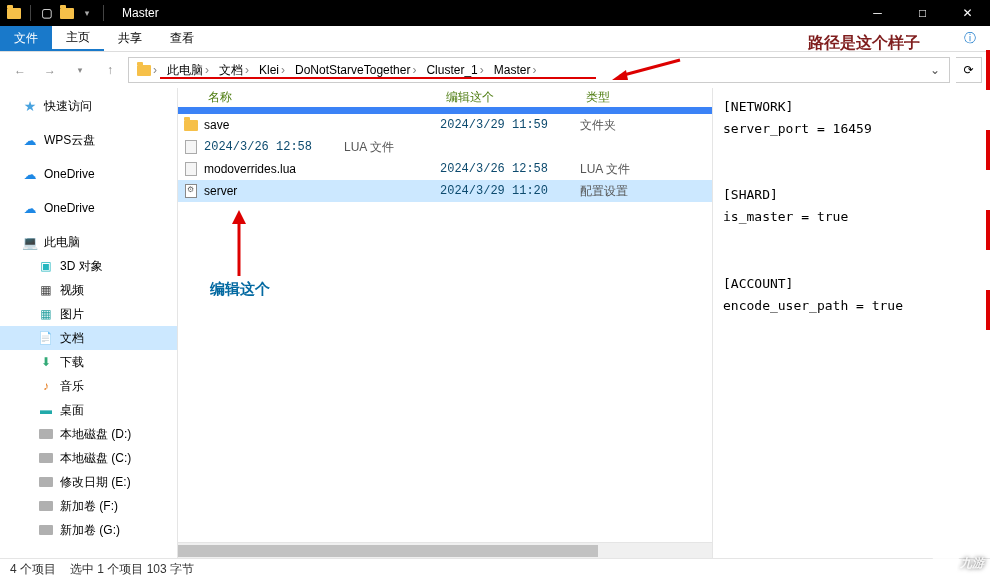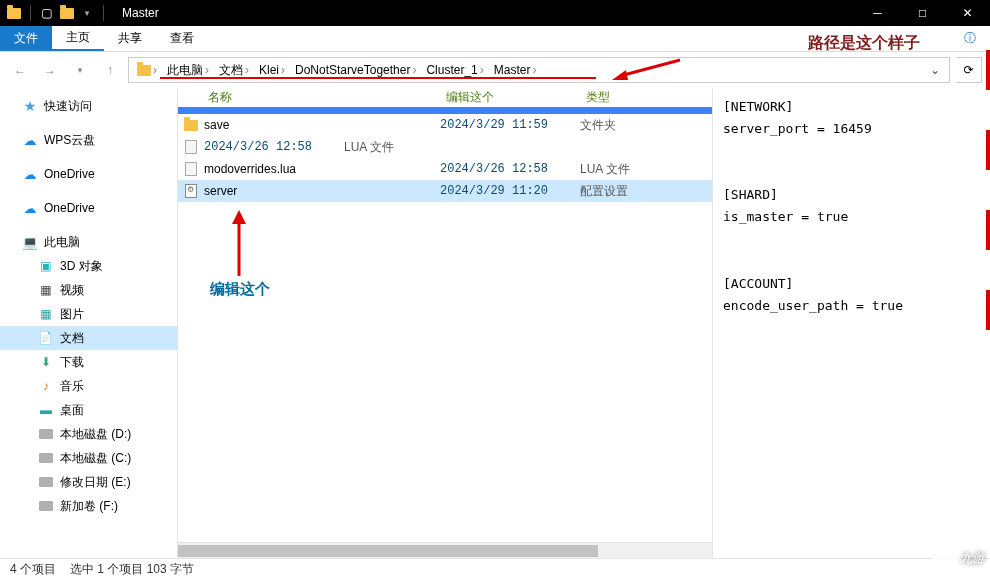--- a/index.html
+++ b/index.html
@@ -59,21 +59,21 @@
 
 .statusbar { height: 22px; border-top: 1px solid #e5e5e5; display: flex; align-items: center; padding: 0 10px; gap: 14px; font-size: 12px; color: #333; background: #fff; }
 
 
 .ann-path { position: absolute; top: 33px; right: 70px; color: #7f1d1d; font-size: 16px; font-weight: bold; z-index: 50; }
 .ann-under { position: absolute; height: 2px; background: #d00; z-index: 40; }
 .ann-arrow1 { position: absolute; left: 612px; top: 58px; z-index: 45; }
 .ann-edit { position: absolute; left: 210px; top: 280px; color: #0369a1; font-size: 15px; font-weight: bold; z-index: 50; }
 .ann-arrow2 { position: absolute; left: 229px; top: 210px; z-index: 45; }
 
-.watermark { position: absolute; right: 6px; bottom: 2px; font-size: 22px; font-style: italic; font-weight: bold; color: rgba(255,255,255,0.85); text-shadow: 0 0 4px rgba(0,0,0,0.6); z-index: 60; display: flex; align-items: flex-start; gap: 2px; }
+.watermark { position: absolute; right: 6px; bottom: 2px; font-size: 22px; font-style: italic; font-weight: bold; color: rgba(255,255,255,0.85); text-shadow: 0 0 4px rgba(0,0,0,0.6); z-index: 60; display: flex; align-items: center; gap: 2px; }
 .watermark .logo { width: 26px; height: 26px; background: rgba(255,255,255,0.85); border-radius: 4px; transform: skewX(-10deg); }
 .side-red { position:absolute; right:0; top:50px; width:4px; height:490px; z-index:55;}
 .side-red div { background:#d00; height:40px; margin-bottom:40px; }
 
 
 .i-folder { width:14px; height:11px; background:#f6c049; border-radius:1px; position:relative; }
 .i-folder::before { content:''; position:absolute; top:-3px; left:0; width:6px; height:3px; background:#f6c049; border-radius:1px 1px 0 0; }
 .i-lua { width:12px; height:14px; background:#f5f5f5; border:1px solid #aaa; }
 .i-ini { width:12px; height:14px; background:#fff; border:1px solid #888; position:relative; }
 .i-ini::before { content:'⚙'; position:absolute; font-size:8px; left:1px; top:0; color:#666; }
@@ -234,20 +234,26 @@
           <div class="i-drive"></div>
         </span>
         <span>修改日期 (E:)</span>
       </div>
     <div class="item l2">
         <span class="sicon">
           <div class="i-drive"></div>
         </span>
         <span>新加卷 (F:)</span>
       </div>
+    <div class="item l2">
+        <span class="sicon">
+          <div class="i-drive"></div>
+        </span>
+        <span>新加卷 (G:)</span>
+      </div>
   </div>
 
   <div class="main">
     <div class="cols">
       <div class="col-name">名称</div>
       <div class="col-date">编辑这个</div>
       <div class="col-type">类型</div>
     </div>
     <div class="filelist">
       <div class="row">

